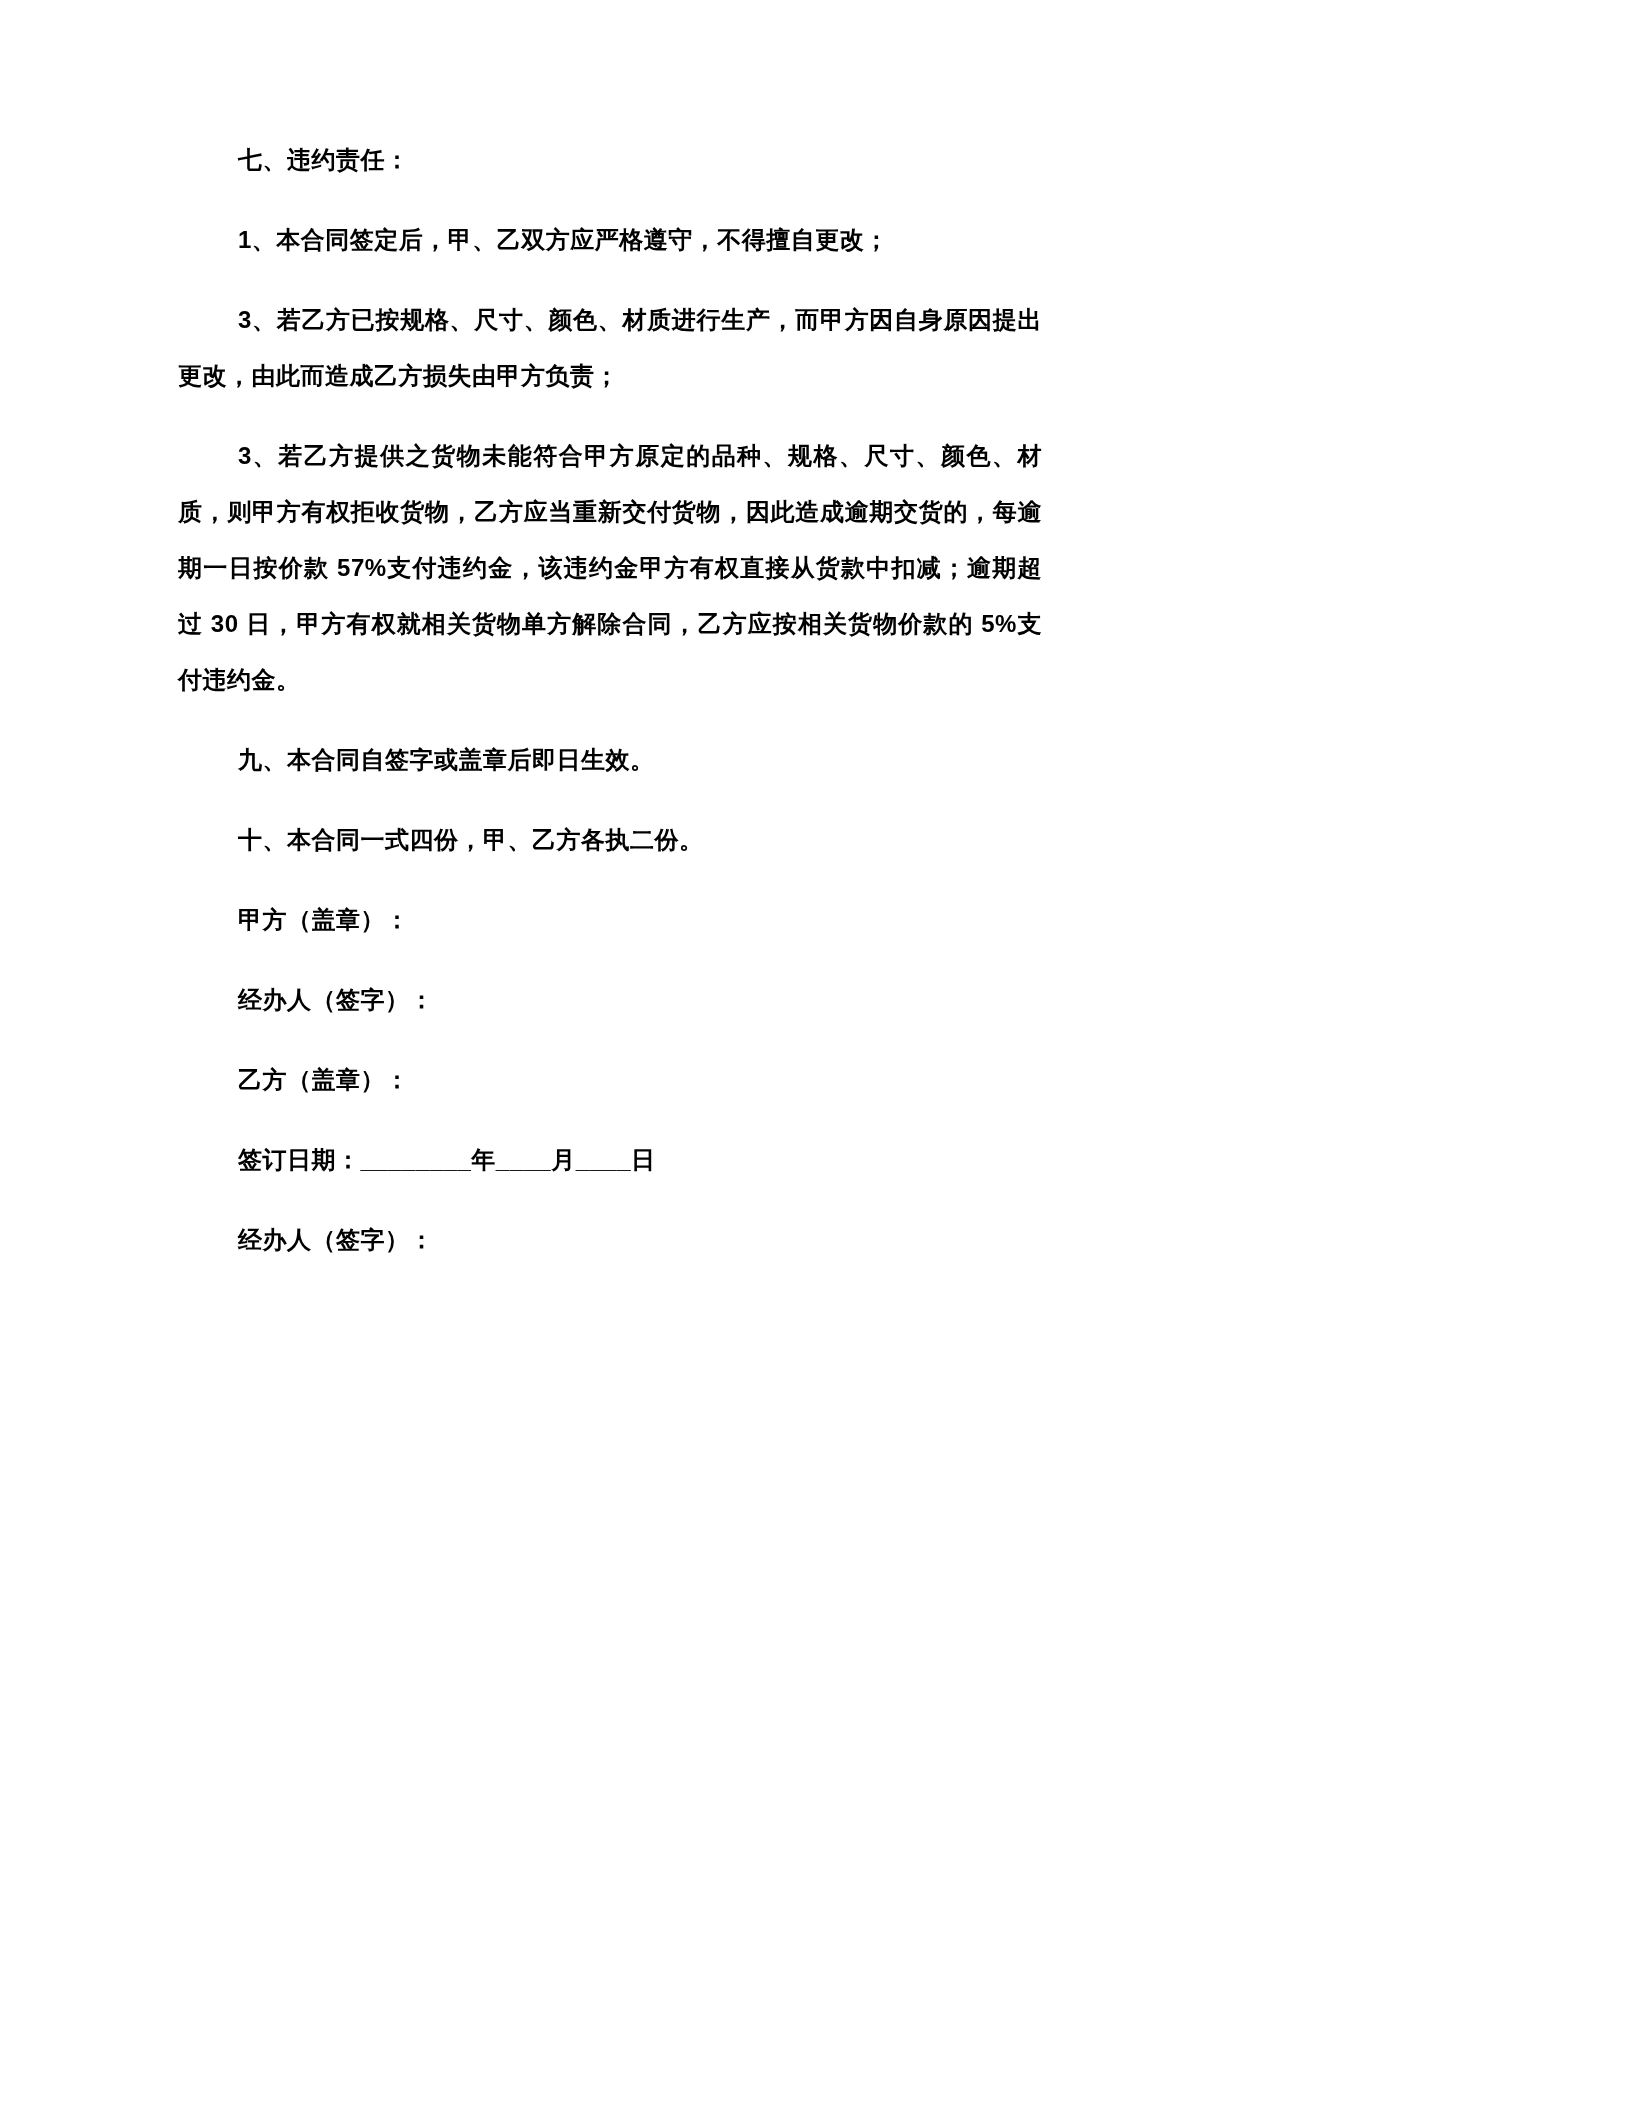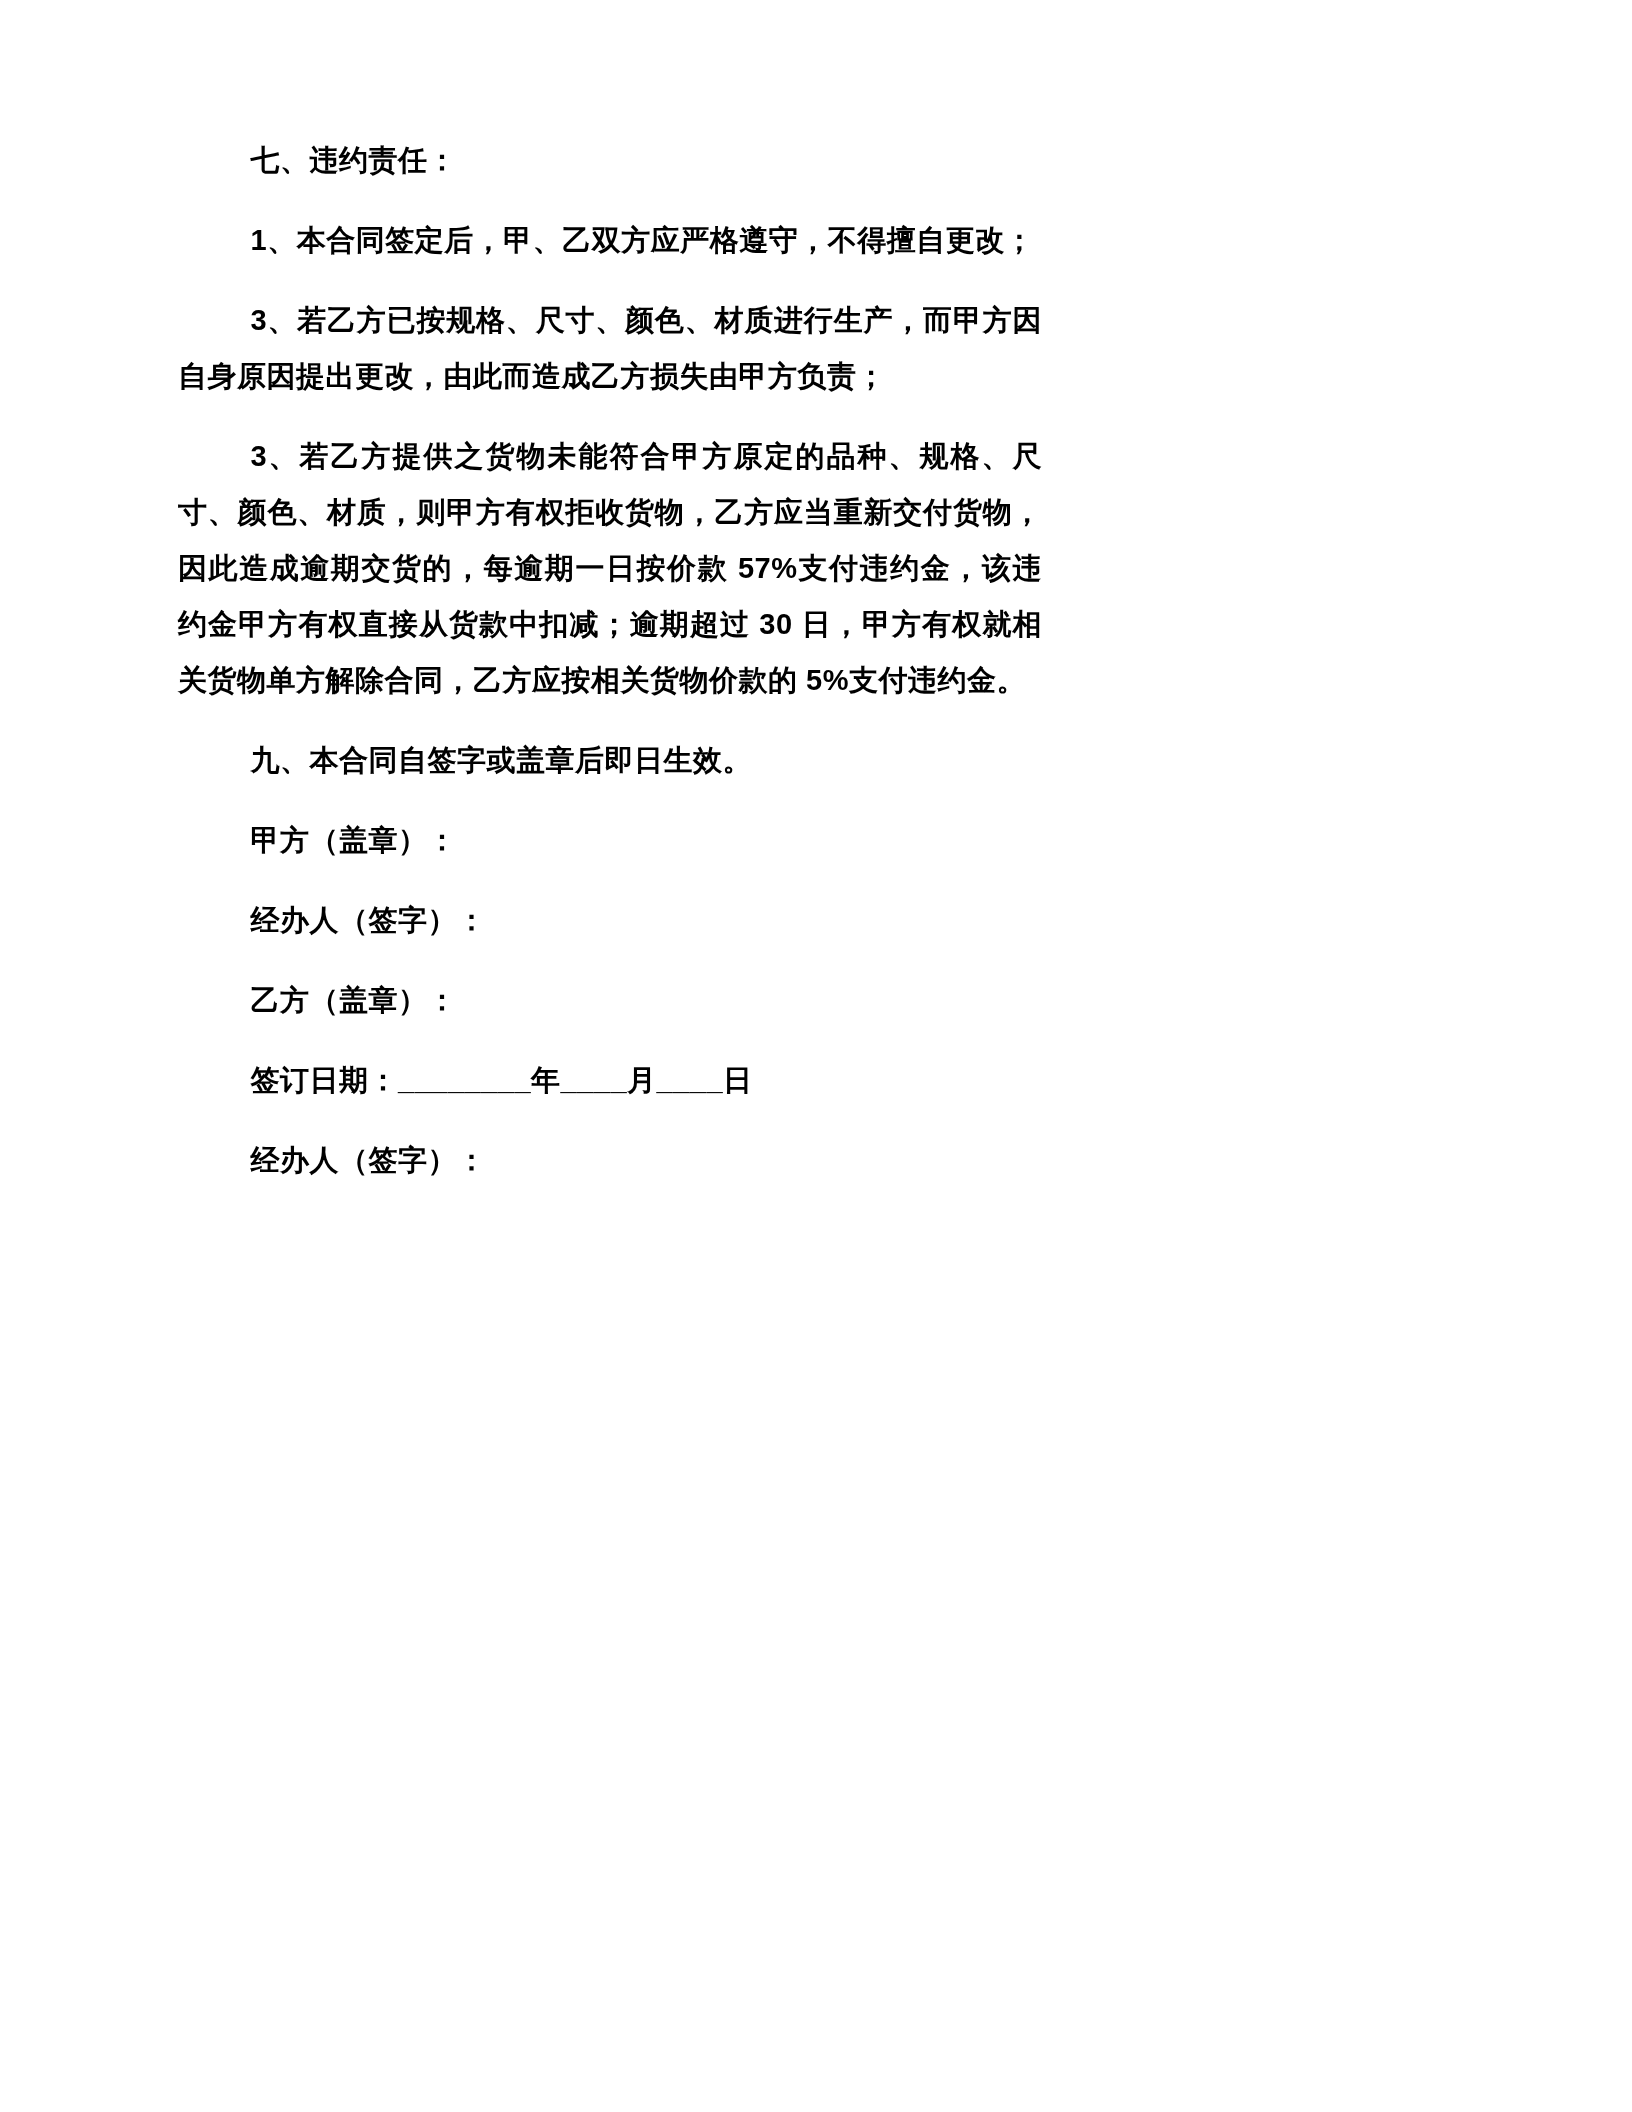--- a/index.html
+++ b/index.html
@@ -19,39 +19,40 @@
     height: 2112px;
     padding: 132px 0 0 178px;
     overflow: hidden;
     background: #ffffff;
   }
   .content {
     width: 864px;
   }
   p.para {
     margin: 0 0 24px 0;
-    font-size: 29px;
+    font-size: 24px;
     line-height: 56px;
     font-weight: 700;
     letter-spacing: 0.5px;
     text-align: justify;
     text-indent: 2.5em;
     color: #000000;
     word-break: break-all;
   }
 </style>
 </head>
 <body>
 
 <div class="page">
   <div class="content">
     <p class="para">七、违约责任：</p>
     <p class="para">1、本合同签定后，甲、乙双方应严格遵守，不得擅自更改；</p>
     <p class="para">3、若乙方已按规格、尺寸、颜色、材质进行生产，而甲方因自身原因提出更改，由此而造成乙方损失由甲方负责；</p>
     <p class="para">3、若乙方提供之货物未能符合甲方原定的品种、规格、尺寸、颜色、材质，则甲方有权拒收货物，乙方应当重新交付货物，因此造成逾期交货的，每逾期一日按价款 57%支付违约金，该违约金甲方有权直接从货款中扣减；逾期超过 30 日，甲方有权就相关货物单方解除合同，乙方应按相关货物价款的 5%支付违约金。</p>
     <p class="para">九、本合同自签字或盖章后即日生效。</p>
+    <p class="para">十、本合同一式四份，甲、乙方各执二份。</p>
     <p class="para">甲方（盖章）：</p>
     <p class="para">经办人（签字）：</p>
     <p class="para">乙方（盖章）：</p>
     <p class="para">签订日期：________年____月____日</p>
     <p class="para">经办人（签字）：</p>
   </div>
 </div>
 
 </body></html>

